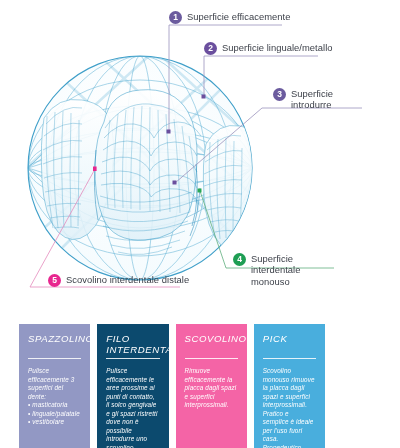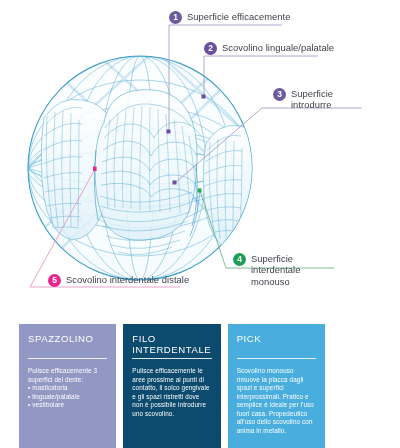--- a/index.html
+++ b/index.html
@@ -63,20 +63,21 @@
   #cards {
     position: absolute;
     left: 0;
     top: 324px;
     width: 344px;
     height: 124px;
     display: flex;
     gap: 7px;
     padding: 0 19px;
     box-sizing: border-box;
+    font-style: italic;
   }
   .card {
     flex: 1 1 0;
     position: relative;
     padding: 10px 9px 8px 9px;
     box-sizing: border-box;
     color: #ffffff;
     overflow: hidden;
   }
   .card-title {
@@ -265,21 +266,21 @@
     </g>
   </svg>
 </div>
 
 <div class="callout" id="c1">
   <span class="badge" style="background: rgb(107, 91, 158);">1</span>
   <span class="ctext">Superficie efficacemente</span>
 </div>
 <div class="callout" id="c2">
   <span class="badge" style="background: rgb(107, 79, 158);">2</span>
-  <span class="ctext">Scovolino linguale/palatale</span>
+  <span class="ctext">Superficie linguale/metallo</span>
 </div>
 <div class="callout two-line" id="c3">
   <span class="badge" style="background: rgb(107, 91, 158);">3</span>
   <span class="ctext">Superficie introdurre</span>
 </div>
 <div class="callout two-line" id="c4">
   <span class="badge" style="background: rgb(30, 158, 84);">4</span>
   <span class="ctext">Superficie interdentale monouso</span>
 </div>
 <div class="callout" id="c5">
@@ -301,20 +302,25 @@
       </ul>
     </div>
   </div>
 
   <div class="card" style="background: #0c4a6e;">
     <div class="card-title">FILO INTERDENTALE</div>
     <div class="card-rule"></div>
     <div class="card-body">Pulisce efficacemente le aree prossime ai punti di contatto, il solco gengivale e gli spazi ristretti dove non è possibile introdurre uno scovolino.</div>
   </div>
 
+  <div class="card" style="background: rgb(244, 100, 166);">
+    <div class="card-title">SCOVOLINO</div>
+    <div class="card-rule"></div>
+    <div class="card-body">Rimuove efficacemente la placca dagli spazi e superfici interprossimali.</div>
+  </div>
 
   <div class="card" style="background: rgb(73, 174, 221);">
     <div class="card-title">PICK</div>
     <div class="card-rule"></div>
     <div class="card-body">Scovolino monouso rimuove la placca dagli spazi e superfici interprossimali. Pratico e semplice è ideale per l'uso fuori casa. Propedeutico all'uso dello scovolino con anima in metallo.</div>
   </div>
 
 </div>
 
 </body></html>

